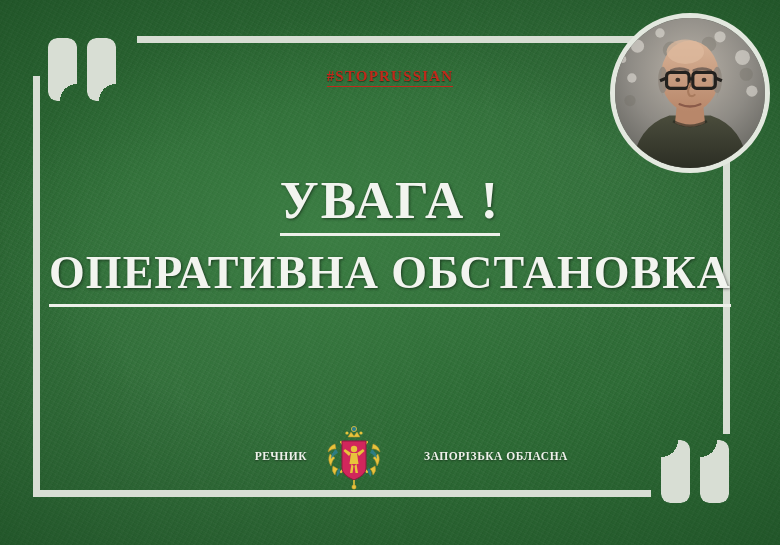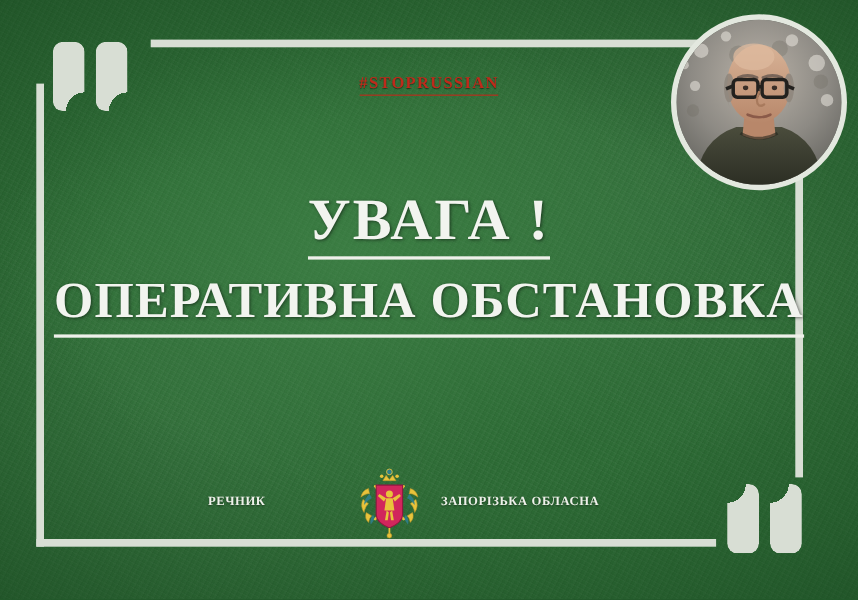--- a/index.html
+++ b/index.html
@@ -132,22 +132,22 @@
     gap: 16px;
   }
   .footer-text {
     color: #eef1ea;
     font-size: 11.5px;
     font-weight: bold;
     line-height: 1.55;
     letter-spacing: 0.5px;
     text-shadow: 0 1px 2px rgba(0,0,0,0.45);
   }
-  #footer-left  { text-align: left; width: 118px; }
-  #footer-right { text-align: left;  width: 190px; }
+  #footer-left  { text-align: right; width: 118px; }
+  #footer-right { text-align: center;  width: 190px; }
   #emblem { width: 62px; height: 66px; flex: none; }
   #emblem svg { display: block; width: 100%; height: 100%; }
 </style>
 </head>
 <body>
 
 <div id="poster">
 
   <div class="frame-seg" id="frame-top"></div>
   <div class="frame-seg" id="frame-right"></div>

